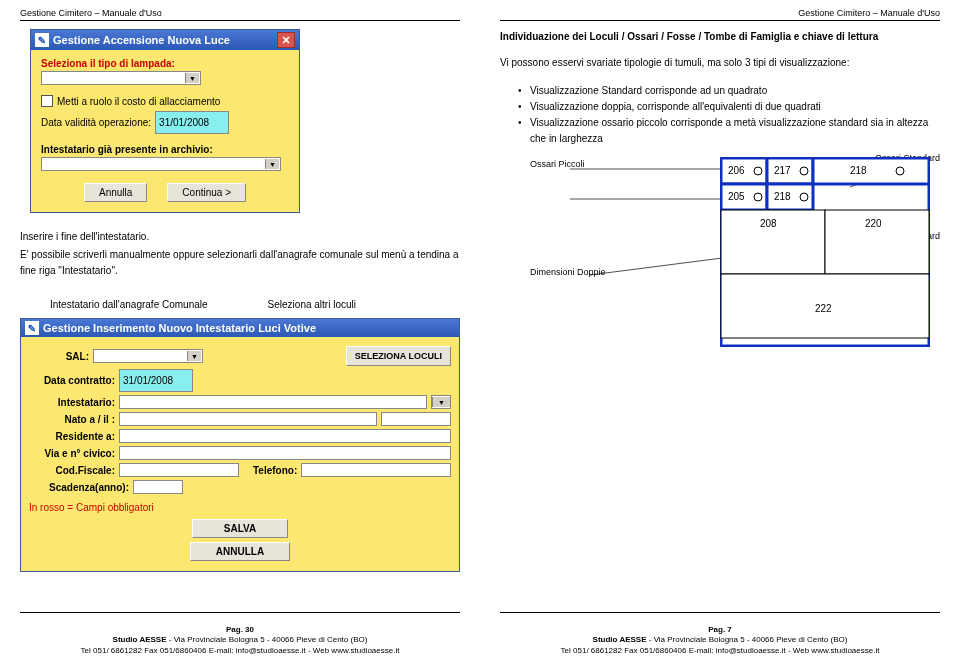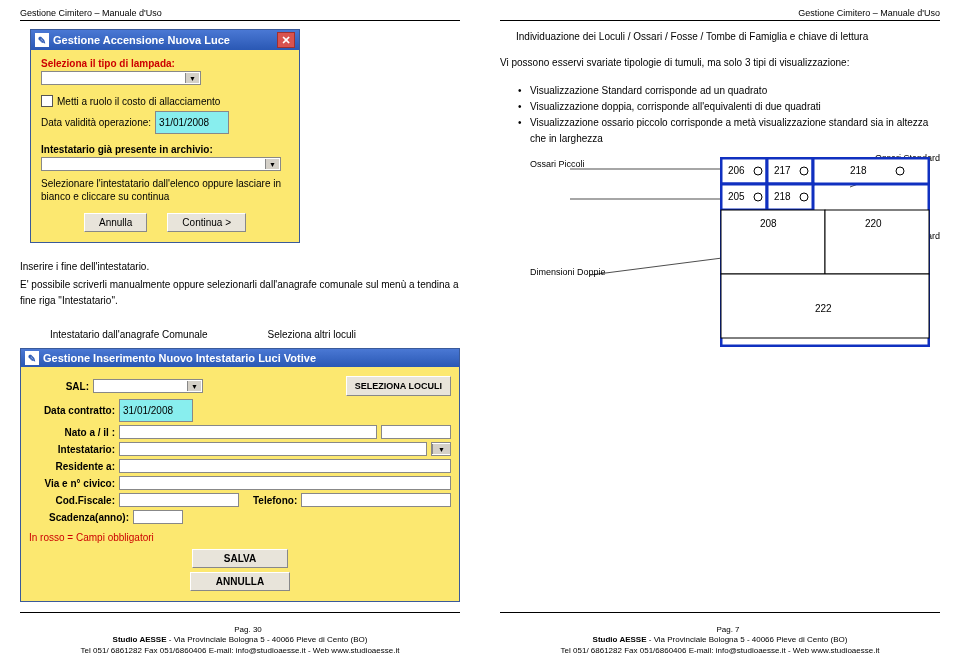--- a/index.html
+++ b/index.html
@@ -78,21 +78,21 @@
   .select { background:#fff;border:1px solid #888;padding:1px 18px 1px 3px;min-height:14px;position:relative;display:inline-block;width:160px; }
   .select .arrow { position:absolute;right:1px;top:1px;bottom:1px;width:14px;background:#d4d0c8;border-left:1px solid #888;display:flex;align-items:center;justify-content:center;font-size:7px; }
   .btn3d {
     background:#e8e4da;border:1px solid #888;border-top-color:#fff;border-left-color:#fff;
     padding:3px 14px;font-size:10px;display:inline-block;
   }
   .btncenter { display:flex;gap:20px;justify-content:center;margin-top:10px; }
   .section { margin-top:12px;font-size:10px;line-height:1.6; }
   .bullet { margin-left: 30px; position: relative; }
   .bullet::before { content:"•"; position:absolute; left:-12px; }
-  .bold { font-weight:normal;margin-left:16px; }
+  .bold { font-weight:bold; }
   
   .diagramwrap { position:relative; margin-top:10px; height:200px; }
   .diagram { position:absolute; right:10px; top:0; width:210px; }
   svg { display:block; }
   .dlabel { position:absolute; font-size:9px; line-height:1.2; }
   .w2 { width:440px; }
   .w2 .winbody { padding:6px 8px 10px 8px; }
   .formrow { display:flex;align-items:center;margin:3px 0;gap:4px; }
   .lbl { text-align:right; width:86px; font-weight:bold; }
   .midcap { font-size:10px; margin:6px 0 2px 0; }
@@ -115,21 +115,20 @@
       <div class="chk" style="margin-top:8px;">
         <span class="box"></span>
         <span>Metti a ruolo il costo di allacciamento</span>
       </div>
       <div class="row">
         <span>Data validità operazione:</span>
         <span class="txtfield" style="width:74px;background:#8ee;">31/01/2008</span>
       </div>
       <div style="margin-top:10px;font-weight:bold">Intestatario già presente in archivio:</div>
       <div class="select" style="width:240px;margin-top:2px;"><span class="arrow">▼</span></div>
-      <div style="margin-top:4px;line-height:1.3;">Selezionare l'intestatario dall'elenco oppure lasciare in bianco e cliccare su continua</div>
       <div class="btncenter">
         <span class="btn3d">Annulla</span>
         <span class="btn3d">Continua &gt;</span>
       </div>
     </div>
   </div>
 
   <div class="section" style="margin-top:16px;">Inserire i fine dell'intestatario.</div>
   <div class="section" style="margin-top:2px;">E' possibile scriverli manualmente oppure selezionarli dall'anagrafe comunale sul menù a tendina a fine riga "Intestatario".</div>
 
@@ -150,30 +149,30 @@
             <span class="arrow">▼</span>
           </span>
         <span style="flex:1"></span>
         <span class="btn3d" style="font-weight:bold;font-size:9px;padding:4px 8px;">SELEZIONA LOCULI</span>
       </div>
       <div class="formrow">
         <span class="lbl">Data contratto:</span>
         <span class="txtfield" style="width:74px;background:#8ee;">31/01/2008</span>
       </div>
       <div class="formrow">
-        <span class="lbl">Nato a / il :</span>
-        <span class="txtfield" style="flex:1"></span>
-        <span class="txtfield" style="width:70px"></span>
-      </div>
-      <div class="formrow">
         <span class="lbl">Intestatario:</span>
         <span class="txtfield" style="flex:1"></span>
         <span class="select" style="width:20px;padding:0;">
             <span class="arrow" style="left:0;right:0;width:auto;">▼</span>
           </span>
+      </div>
+      <div class="formrow">
+        <span class="lbl">Nato a / il :</span>
+        <span class="txtfield" style="flex:1"></span>
+        <span class="txtfield" style="width:70px"></span>
       </div>
       <div class="formrow">
         <span class="lbl">Residente a:</span>
         <span class="txtfield" style="flex:1"></span>
       </div>
       <div class="formrow">
         <span class="lbl">Via e n° civico:</span>
         <span class="txtfield" style="flex:1"></span>
       </div>
       <div class="formrow">

